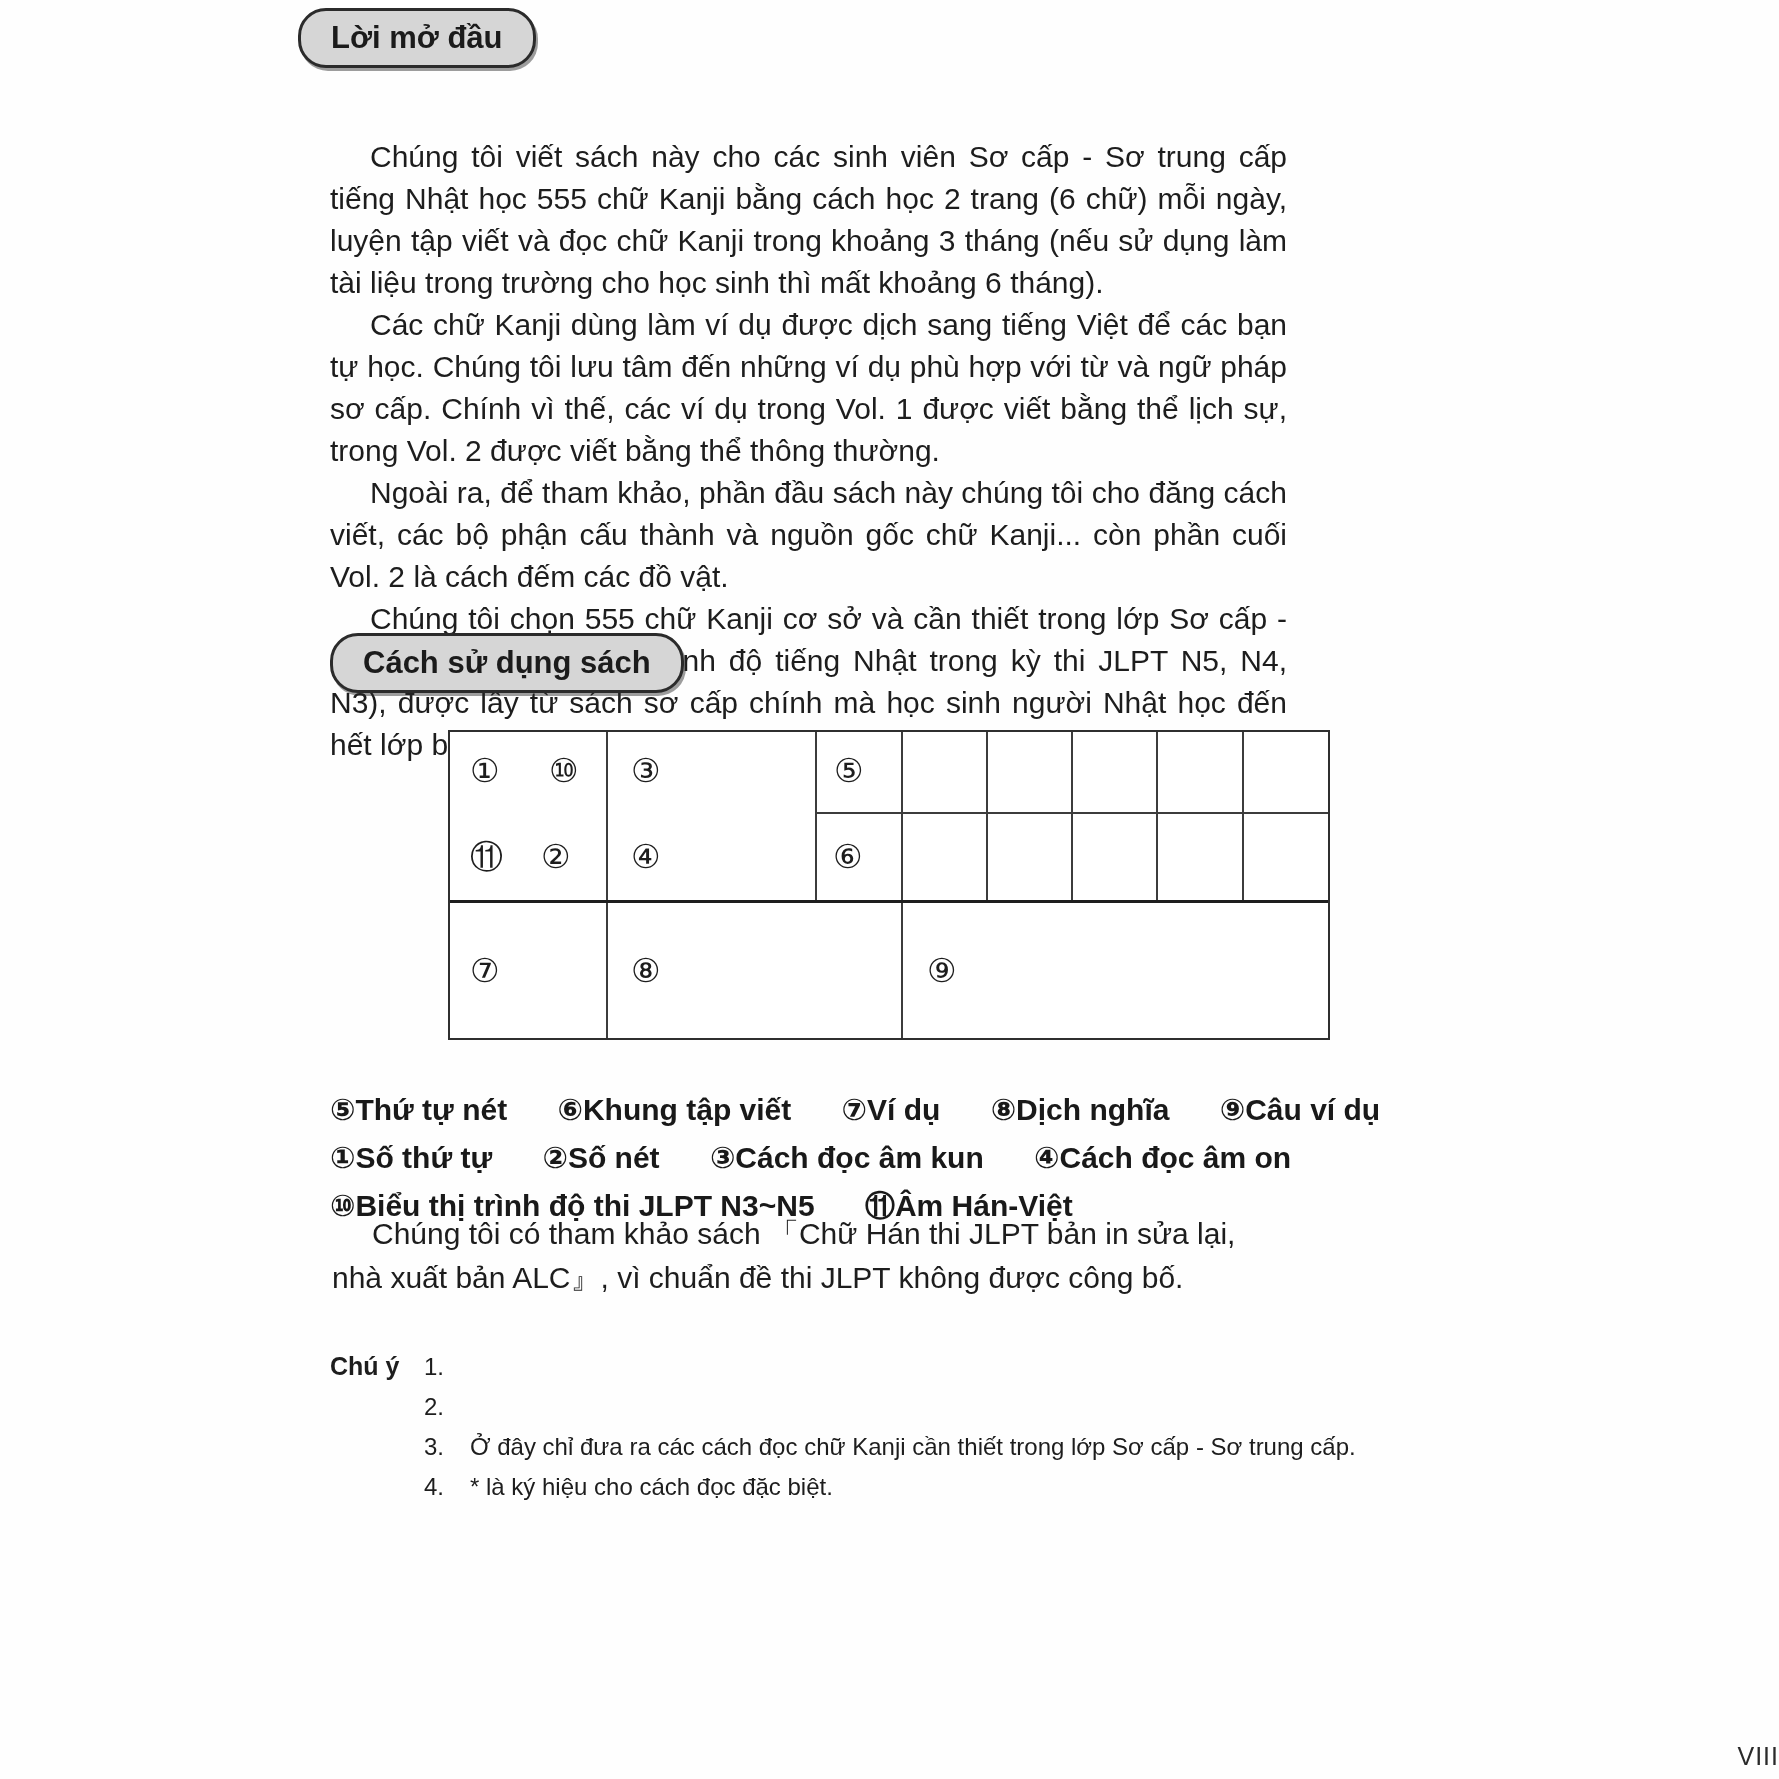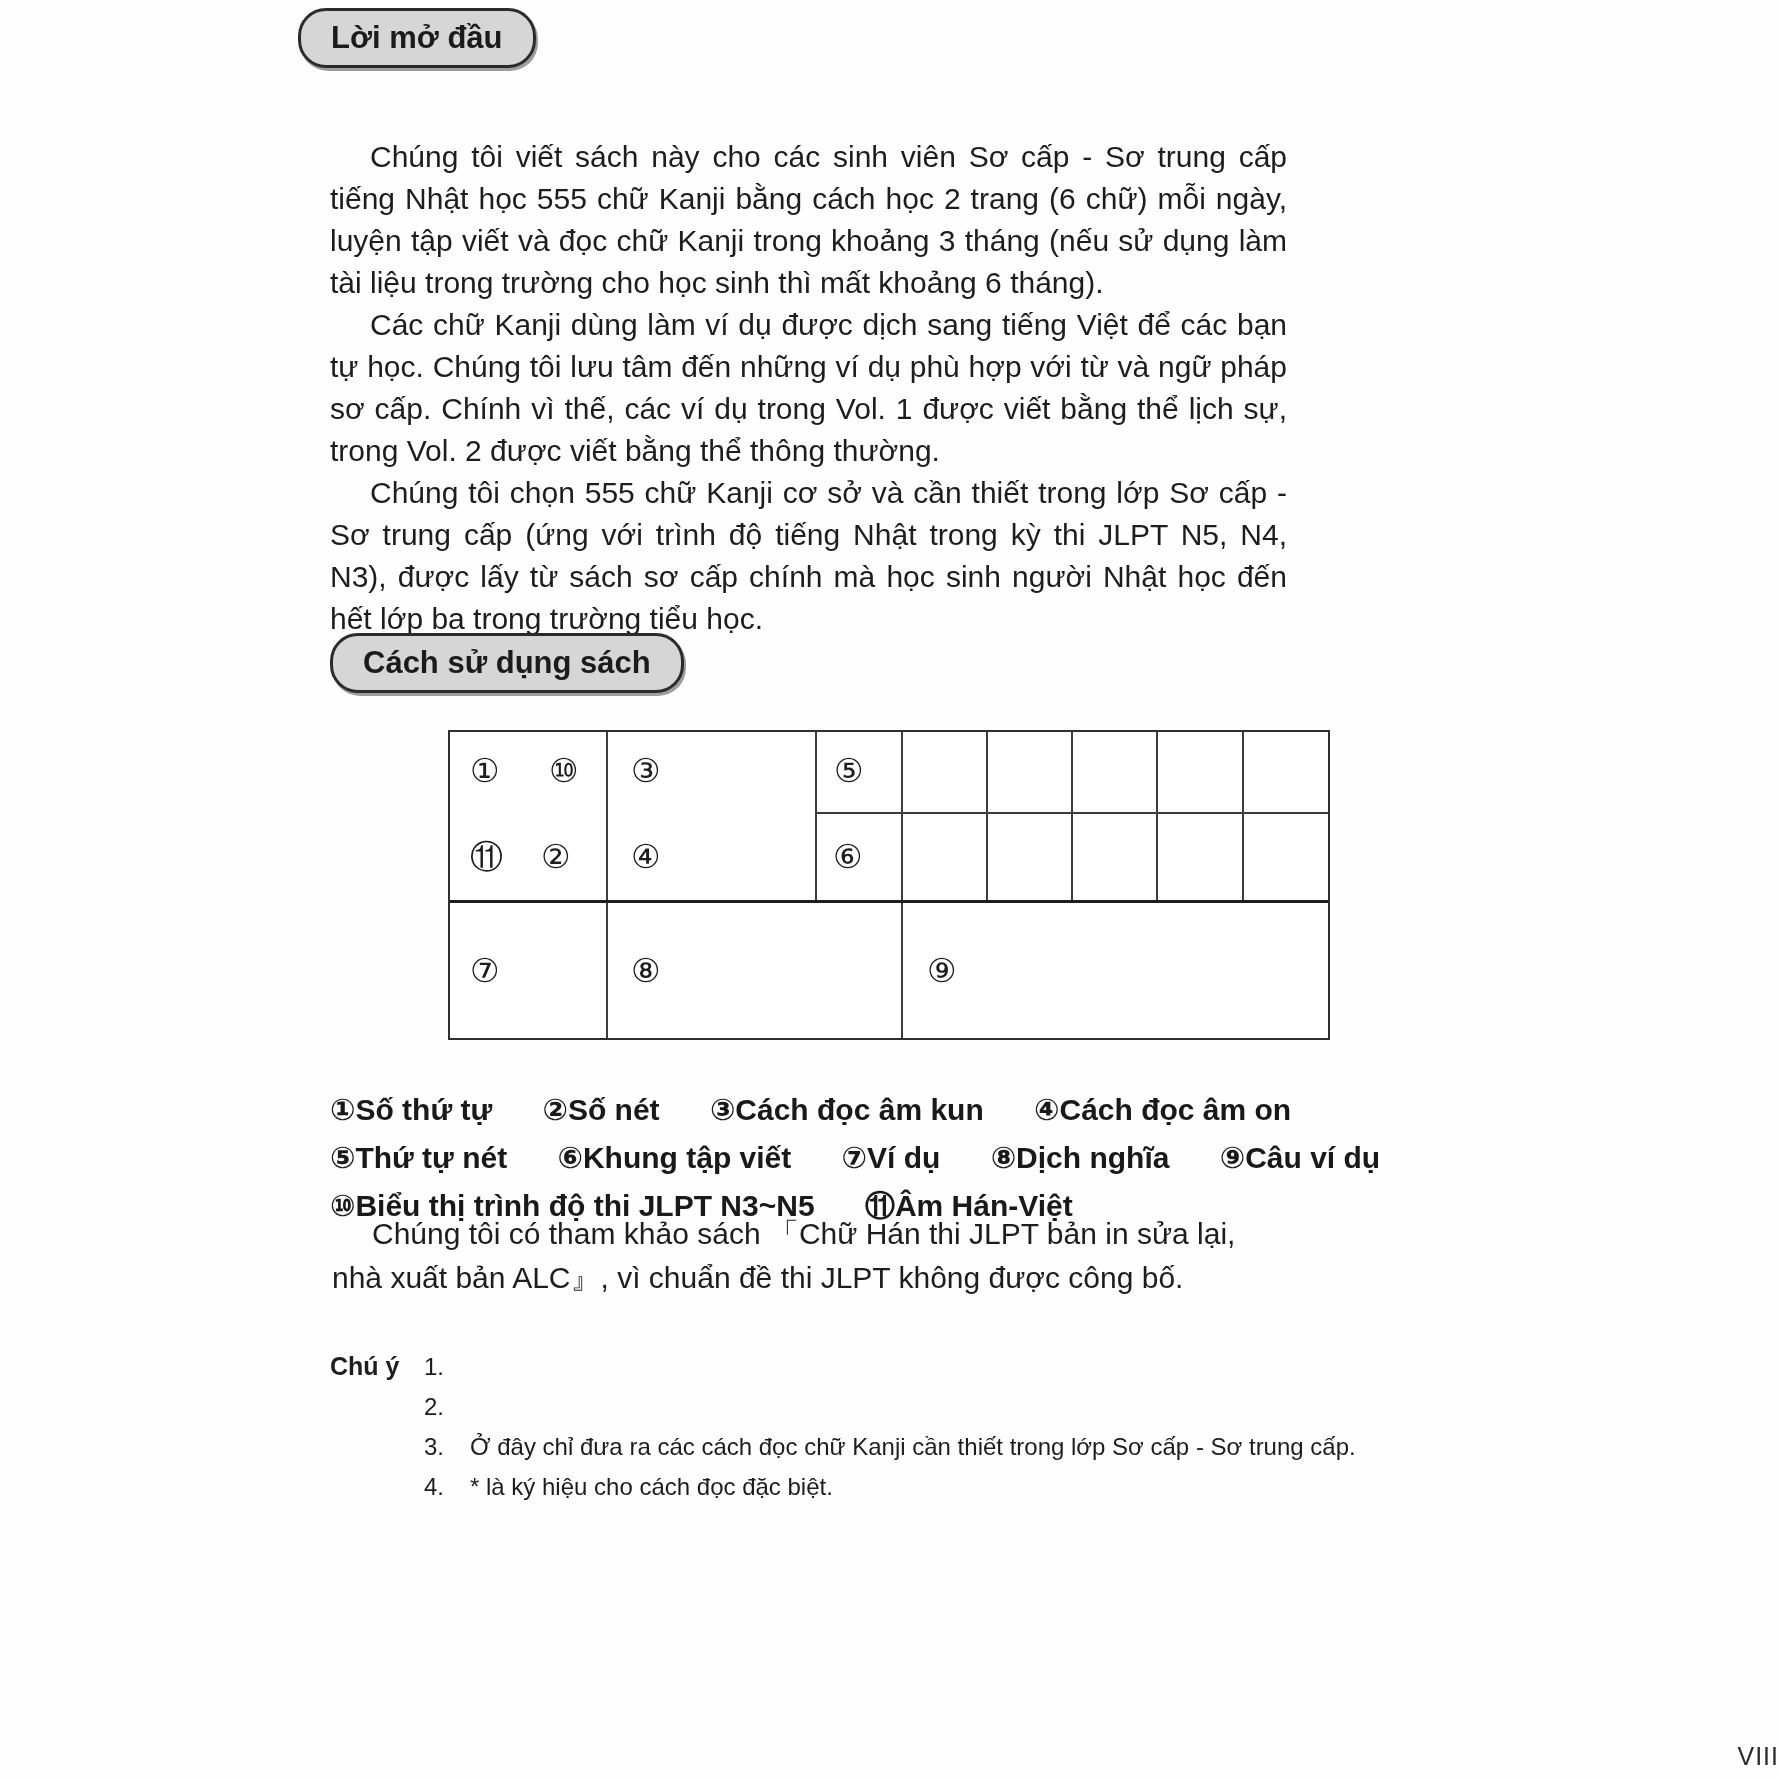--- a/index.html
+++ b/index.html
@@ -76,20 +76,21 @@
 </head>
 <body>
 
 <div class="page">
 
   <div class="pill pill-1">Lời mở đầu</div>
 
   <div class="intro">
     <p>Chúng tôi viết sách này cho các sinh viên Sơ cấp - Sơ trung cấp tiếng Nhật học 555 chữ Kanji bằng cách học 2 trang (6 chữ) mỗi ngày, luyện tập viết và đọc chữ Kanji trong khoảng 3 tháng (nếu sử dụng làm tài liệu trong trường cho học sinh thì mất khoảng 6 tháng).</p>
     <p>Các chữ Kanji dùng làm ví dụ được dịch sang tiếng Việt để các bạn tự học. Chúng tôi lưu tâm đến những ví dụ phù hợp với từ và ngữ pháp sơ cấp. Chính vì thế, các ví dụ trong Vol. 1 được viết bằng thể lịch sự, trong Vol. 2 được viết bằng thể thông thường.</p>
+    <p>Ngoài ra, để tham khảo, phần đầu sách này chúng tôi cho đăng cách viết, các bộ phận cấu thành và nguồn gốc chữ Kanji... còn phần cuối Vol. 2 là cách đếm các đồ vật.</p>
     <p>Chúng tôi chọn 555 chữ Kanji cơ sở và cần thiết trong lớp Sơ cấp - Sơ trung cấp (ứng với trình độ tiếng Nhật trong kỳ thi JLPT N5, N4, N3), được lấy từ sách sơ cấp chính mà học sinh người Nhật học đến hết lớp ba trong trường tiểu học.</p>
   </div>
 
   <div class="pill pill-2">Cách sử dụng sách</div>
 
   <div class="diagram">
     <div class="dline dv v1"></div>
     <div class="dline dv v2"></div>
     <div class="dline dv v3"></div>
     <div class="dline dv v4"></div>
@@ -107,31 +108,31 @@
     <span class="mark m2">②</span>
     <span class="mark m4">④</span>
     <span class="mark m6">⑥</span>
     <span class="mark m7">⑦</span>
     <span class="mark m8">⑧</span>
     <span class="mark m9">⑨</span>
   </div>
 
   <div class="legend">
     <div class="legend-row">
-      <span class="legend-item">①Số thứ tự</span>
-      <span class="legend-item">②Số nét</span>
-      <span class="legend-item">③Cách đọc âm kun</span>
-      <span class="legend-item">④Cách đọc âm on</span>
-    </div>
-    <div class="legend-row">
       <span class="legend-item">⑤Thứ tự nét</span>
       <span class="legend-item">⑥Khung tập viết</span>
       <span class="legend-item">⑦Ví dụ</span>
       <span class="legend-item">⑧Dịch nghĩa</span>
       <span class="legend-item">⑨Câu ví dụ</span>
+    </div>
+    <div class="legend-row">
+      <span class="legend-item">①Số thứ tự</span>
+      <span class="legend-item">②Số nét</span>
+      <span class="legend-item">③Cách đọc âm kun</span>
+      <span class="legend-item">④Cách đọc âm on</span>
     </div>
     <div class="legend-row">
       <span class="legend-item">⑩Biểu thị trình độ thi JLPT N3~N5</span>
       <span class="legend-item">⑪Âm Hán-Việt</span>
     </div>
   </div>
 
   <div class="refnote">
     <p>Chúng tôi có tham khảo sách 「Chữ Hán thi JLPT bản in sửa lại, nhà xuất bản ALC』, vì chuẩn đề thi JLPT không được công bố.</p>
   </div>

